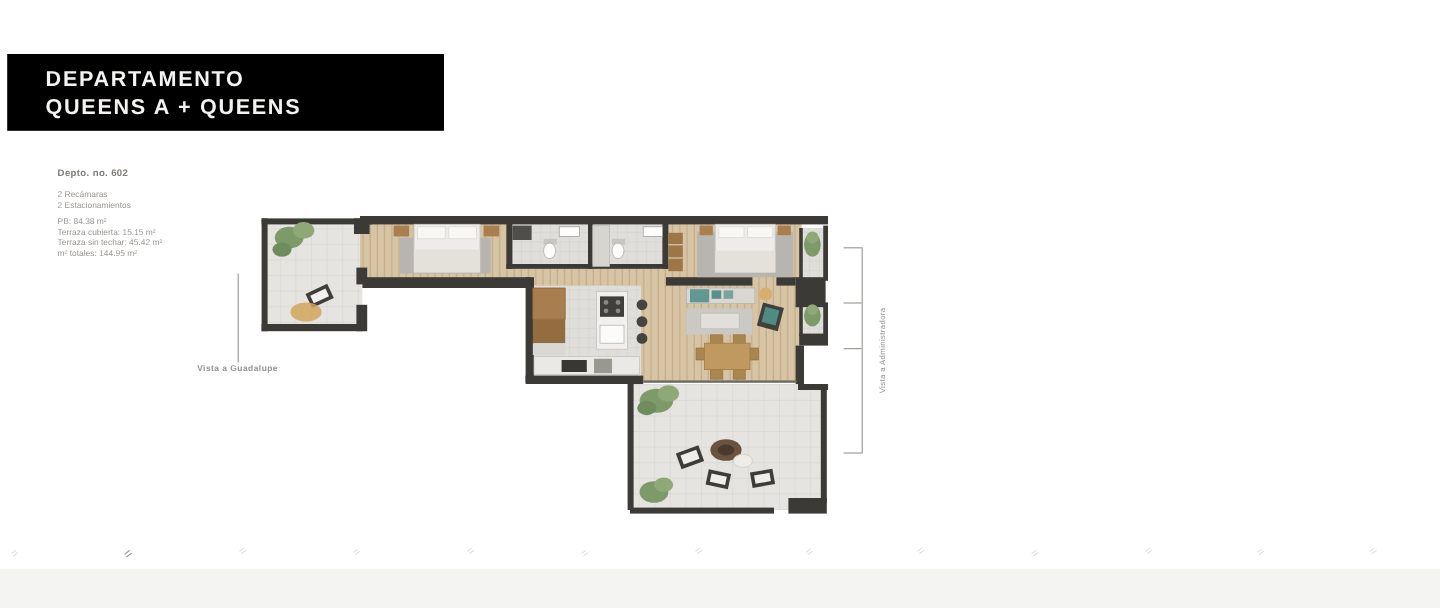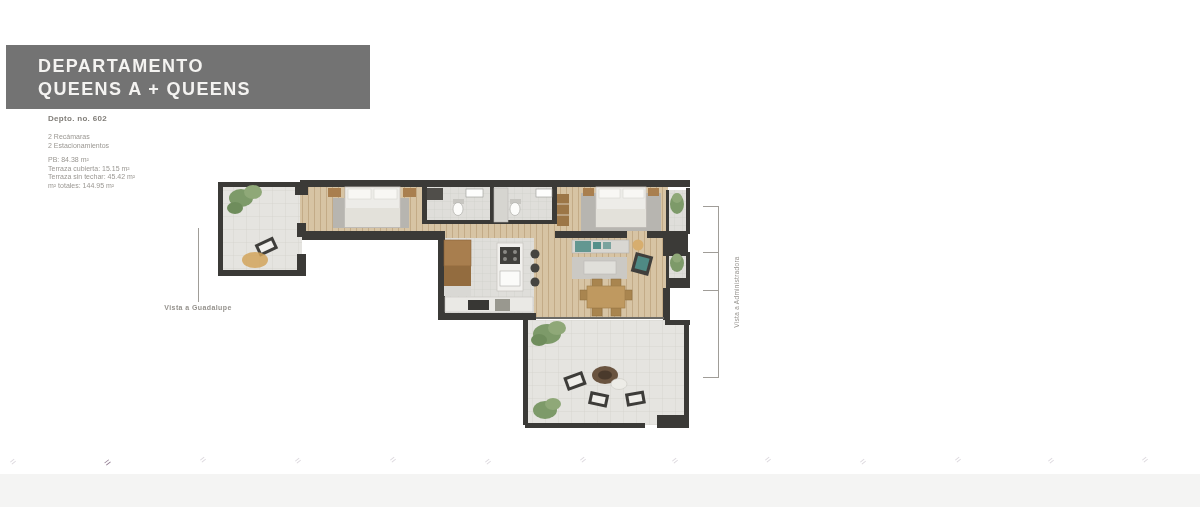--- a/index.html
+++ b/index.html
@@ -1,23 +1,23 @@
 <!DOCTYPE html>
 <html><head>
 <meta charset="utf-8">
 <style>
   html,body{margin:0;padding:0;background:#ffffff;}
   .page{position:relative;width:1200px;height:507px;background:#ffffff;overflow:hidden;
         font-family:"Liberation Sans", sans-serif;}
   
-  .header{position:absolute;left:6px;top:45px;width:364px;height:64px;background:#737373;
+  .header{position:absolute;left:6px;top:45px;width:364px;height:64px;background:#000000;
           box-sizing:border-box;padding:10px 0 0 32px;}
   .header .line{color:#f4f3f1;font-weight:bold;font-size:18px;line-height:23px;letter-spacing:1.4px;}
   
-  .details{position:absolute;left:48px;top:114px;color:#9a9792;}
+  .details{position:absolute;left:48px;top:140px;color:#9a9792;}
   .details .unit{font-size:8px;font-weight:bold;color:#807d78;letter-spacing:.3px;margin-bottom:10px;}
   .details .feat{font-size:7px;line-height:8.5px;}
   .details .areas{margin-top:6px;}
   .details .area{font-size:7px;line-height:8.5px;}
   
   .plan{position:absolute;left:195px;top:178px;width:505px;height:255px;}
   
   .leader-left{position:absolute;left:198px;top:228px;width:1px;height:74px;background:#a09d98;}
   .label-left{position:absolute;left:146px;top:304px;width:104px;text-align:center;
               font-size:7px;font-weight:bold;color:#95928d;letter-spacing:.4px;}

